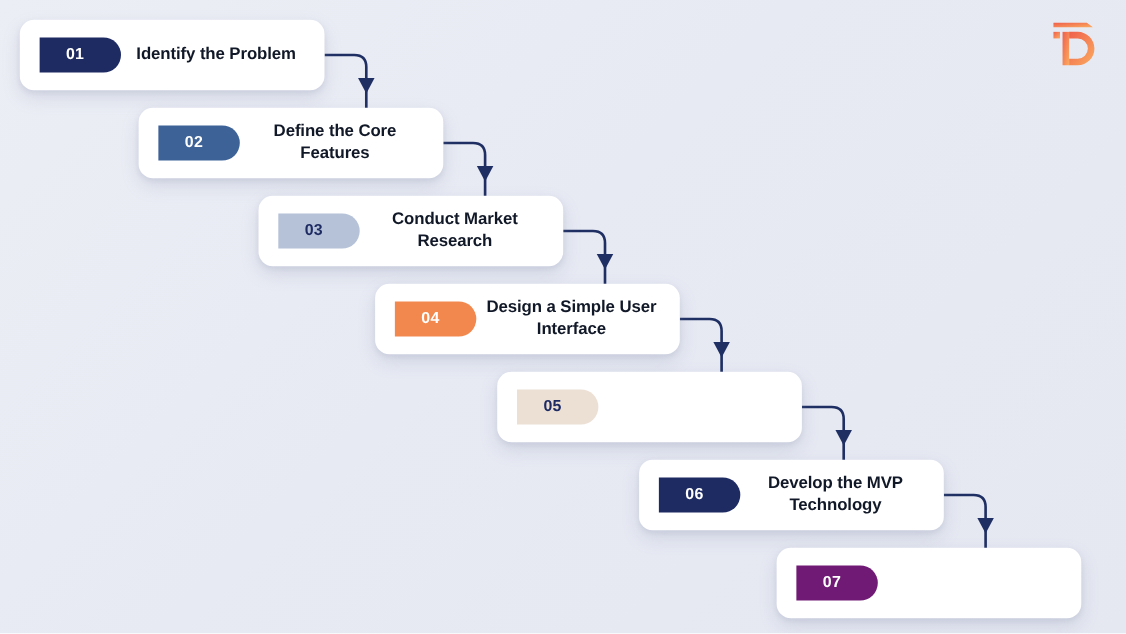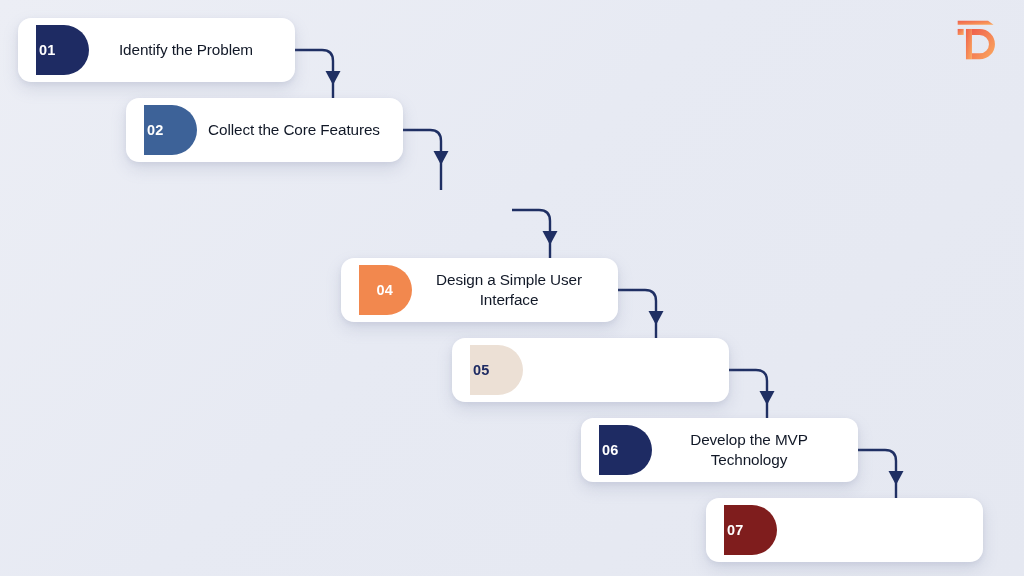--- a/index.html
+++ b/index.html
@@ -43,41 +43,41 @@
     border-radius: 13px;
     box-shadow: 0 7px 16px rgba(120,130,165,0.20),
                 0 2px 5px rgba(120,130,165,0.13);
     padding-left: 18px;
     padding-right: 12px;
   }
 
   .badge {
     flex: 0 0 auto;
     width: 31px;
-    height: 50px;
+    height: 32px;
     border-top-right-radius: 25px 25px;
     border-bottom-right-radius: 25px 25px;
     display: flex;
     align-items: center;
     justify-content: flex-start;
-    padding-left: 3px;
+    padding-left: 24px;
     box-sizing: content-box;
     padding-right: 19px;
     font-size: 14.5px;
     font-weight: 700;
     letter-spacing: 0.2px;
     line-height: 1;
   }
 
   .card-title {
     flex: 1 1 auto;
     text-align: center;
     color: #111827;
     font-size: 15.3px;
-    font-weight: 400;
+    font-weight: 700;
     line-height: 1.33;
     letter-spacing: -0.1px;
     padding: 0 4px;
   }
 
   
   #card-1 { left: 18px;  top: 18px;  }
   #card-2 { left: 126px; top: 98px;  }
   #card-3 { left: 235px; top: 178px; }
   #card-4 { left: 341px; top: 258px; }
@@ -128,46 +128,52 @@
     <div class="badge" style="background: rgb(30, 43, 99); color: rgb(255, 255, 255);">
       <span>01</span>
     </div>
     <div class="card-title">Identify the Problem</div>
   </div>
 
   <div class="card" id="card-2">
     <div class="badge" style="background: rgb(61, 98, 152); color: rgb(255, 255, 255);">
       <span>02</span>
     </div>
-    <div class="card-title">Collect the Core Features</div>
+    <div class="card-title">Define the Core Features</div>
   </div>
 
+  <div class="card" id="card-3">
+    <div class="badge" style="background: rgb(182, 194, 216); color: rgb(30, 43, 99);">
+      <span>03</span>
+    </div>
+    <div class="card-title">Conduct Market Research</div>
+  </div>
 
   <div class="card" id="card-4">
-    <div class="badge" style="background: rgb(242, 136, 78); color: rgb(255, 255, 255); justify-content: flex-end;">
+    <div class="badge" style="background: rgb(242, 136, 78); color: rgb(255, 255, 255);">
       <span>04</span>
     </div>
     <div class="card-title">Design a Simple User Interface</div>
   </div>
 
   <div class="card" id="card-5">
     <div class="badge" style="background: rgb(236, 224, 213); color: rgb(30, 43, 99);">
       <span>05</span>
     </div>
   </div>
 
   <div class="card" id="card-6">
     <div class="badge" style="background: rgb(30, 43, 99); color: rgb(255, 255, 255);">
       <span>06</span>
     </div>
     <div class="card-title">Develop the MVP Technology</div>
   </div>
 
   <div class="card" id="card-7">
-    <div class="badge" style="background: #7f1d1d; color: rgb(255, 255, 255);">
+    <div class="badge" style="background: #701a75; color: rgb(255, 255, 255);">
       <span>07</span>
     </div>
   </div>
 
   <svg id="logo" viewBox="0 0 100 100">
     <defs>
       <linearGradient id="lgGrad" x1="0" y1="0" x2="1" y2="1">
         <stop offset="0%" stop-color="#ef5f4c"></stop>
         <stop offset="100%" stop-color="#fbab5f"></stop>
       </linearGradient>

